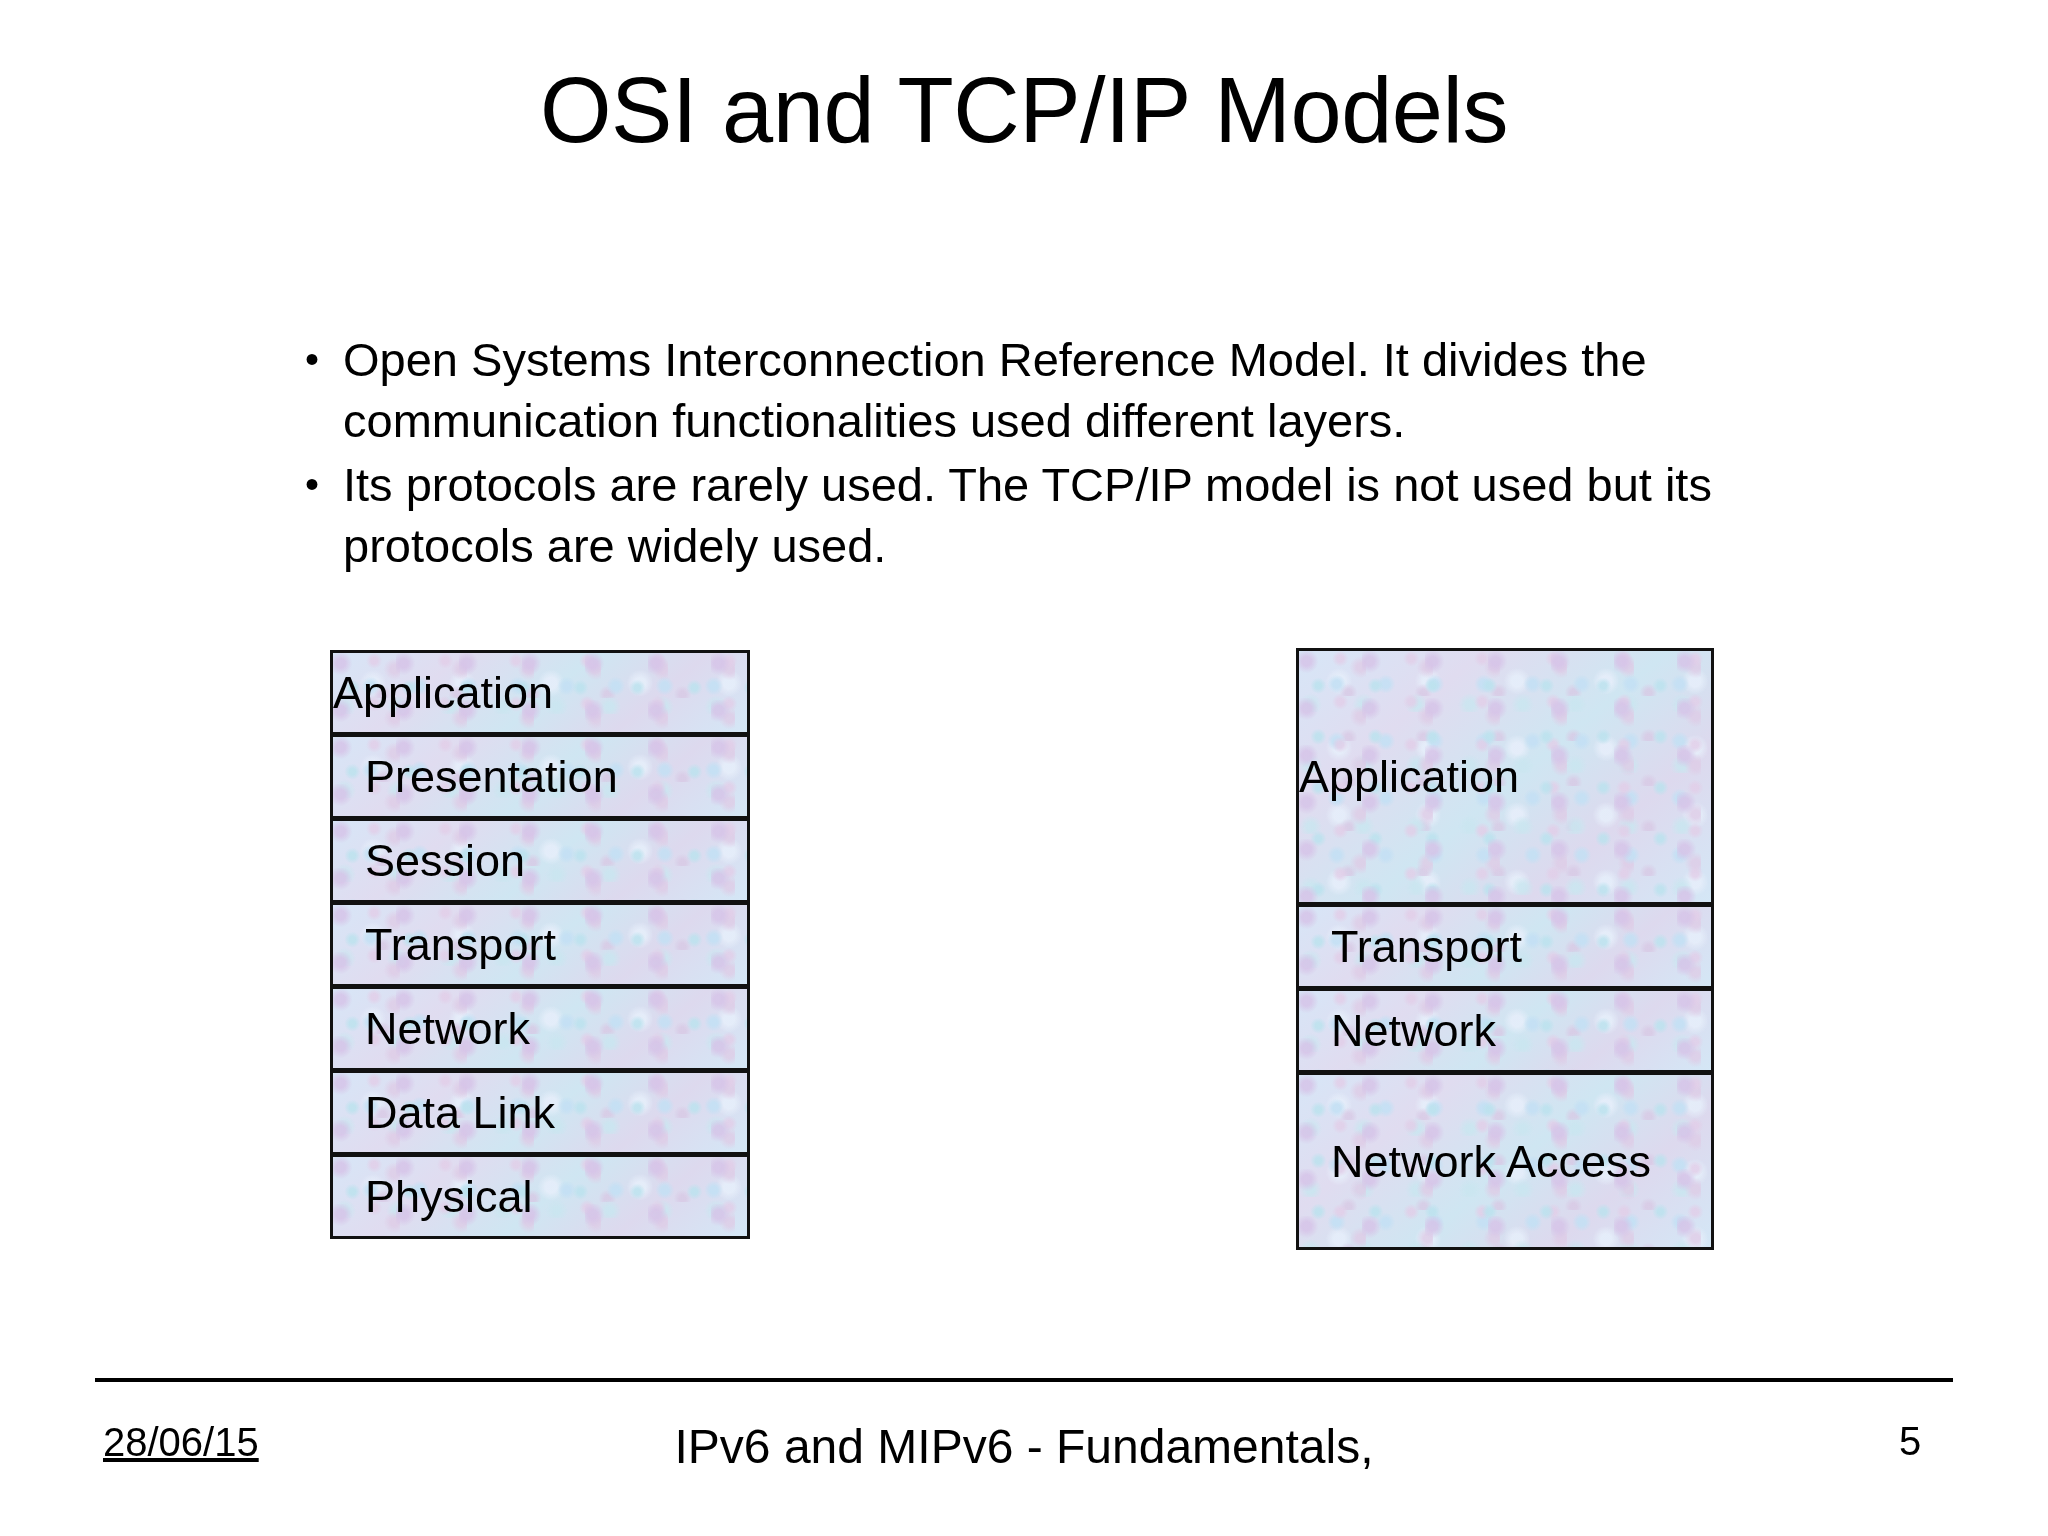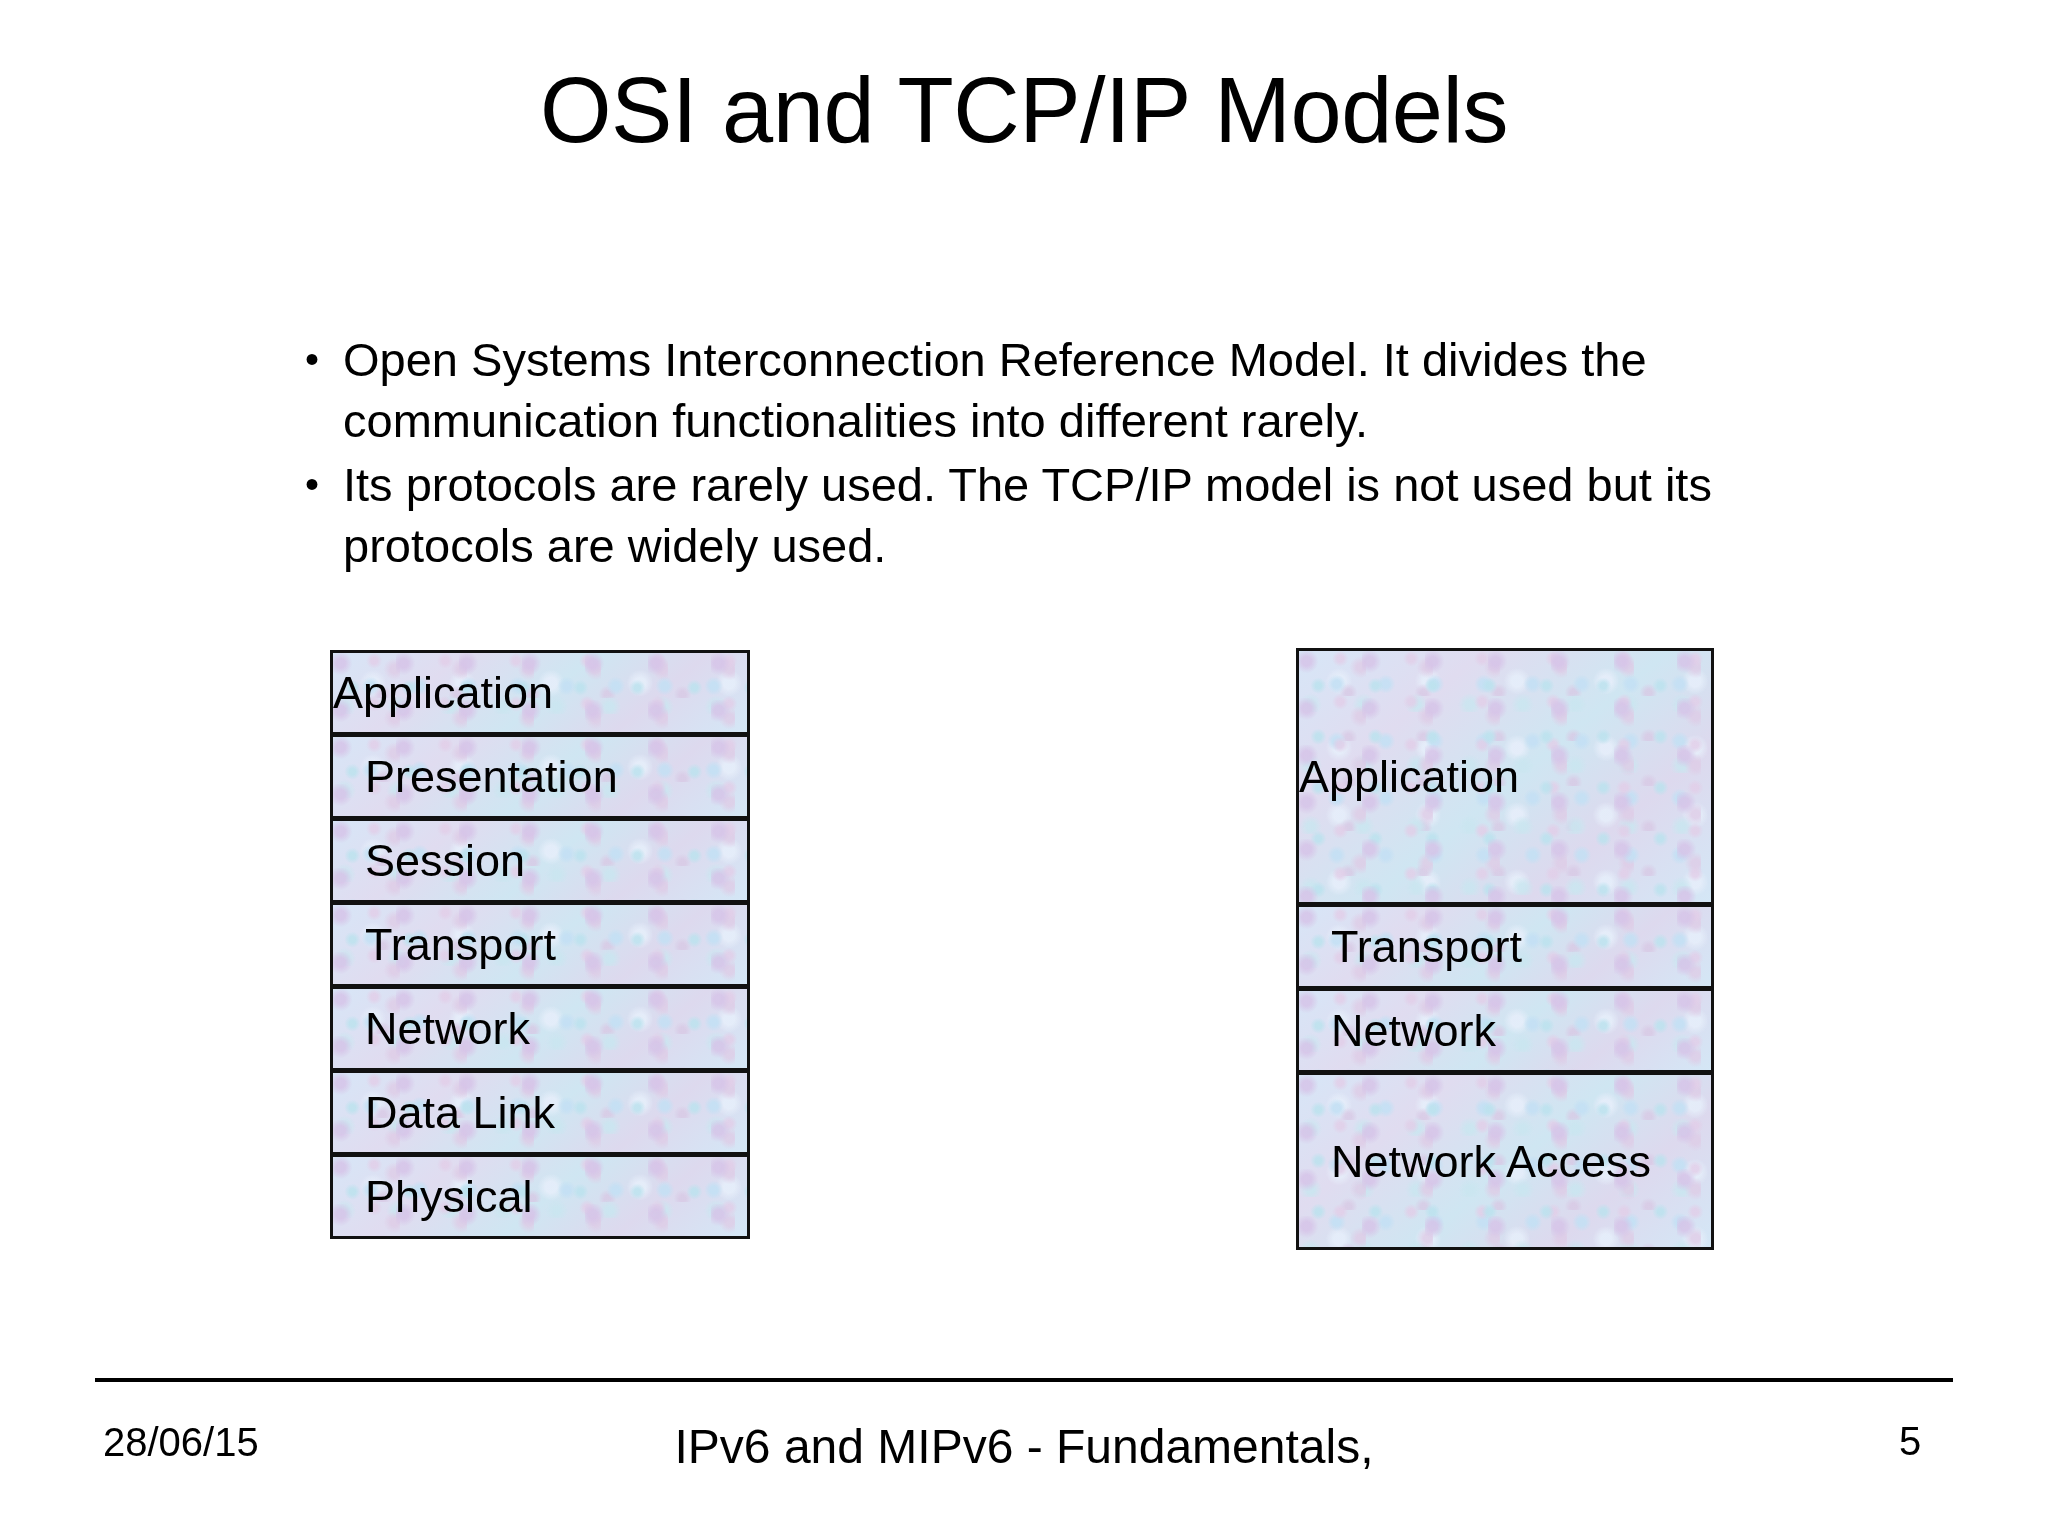--- a/index.html
+++ b/index.html
@@ -123,20 +123,21 @@
     width: 1858px;
     height: 0;
     border-top: 4px solid #000000;
   }
   #footer-date {
     position: absolute;
     left: 103px;
     top: 1418px;
     font-size: 40px;
     line-height: 1.2;
+    text-decoration: underline;
   }
   #footer-center {
     position: absolute;
     left: 624px;
     top: 1417px;
     width: 800px;
     text-align: center;
     font-size: 48px;
     line-height: 1.26;
   }
@@ -152,21 +153,21 @@
 </style>
 </head>
 <body>
 
 <div id="slide-title">OSI and TCP/IP Models</div>
 
 <div id="bullet-list">
 
   <div class="bullet-row">
     <span class="bullet-mark">•</span>
-    <span class="bullet-text">Open Systems Interconnection Reference Model. It divides the communication functionalities into different rarely.</span>
+    <span class="bullet-text">Open Systems Interconnection Reference Model. It divides the communication functionalities used different layers.</span>
   </div>
 
   <div class="bullet-row">
     <span class="bullet-mark">•</span>
     <span class="bullet-text">Its protocols are rarely used. The TCP/IP model is not used but its protocols are widely used.</span>
   </div>
 
 </div>
 
 <div class="stack" id="osi-stack">

